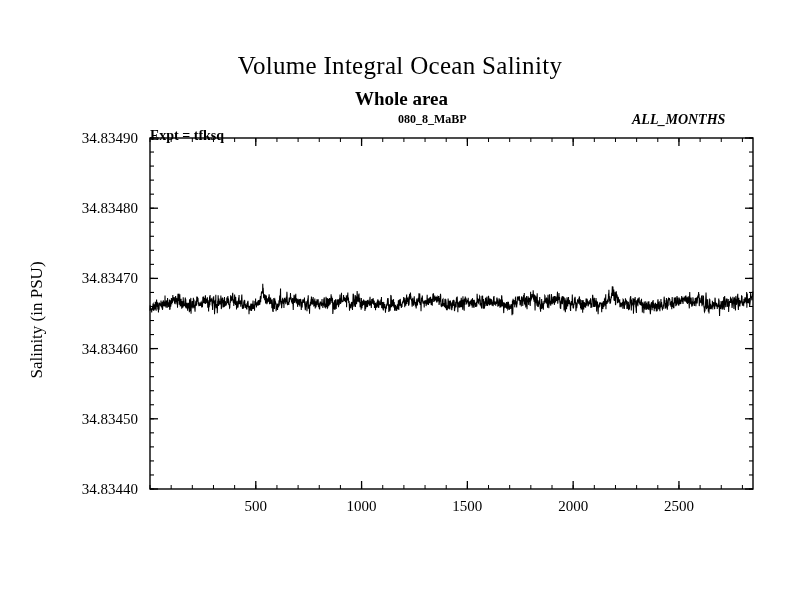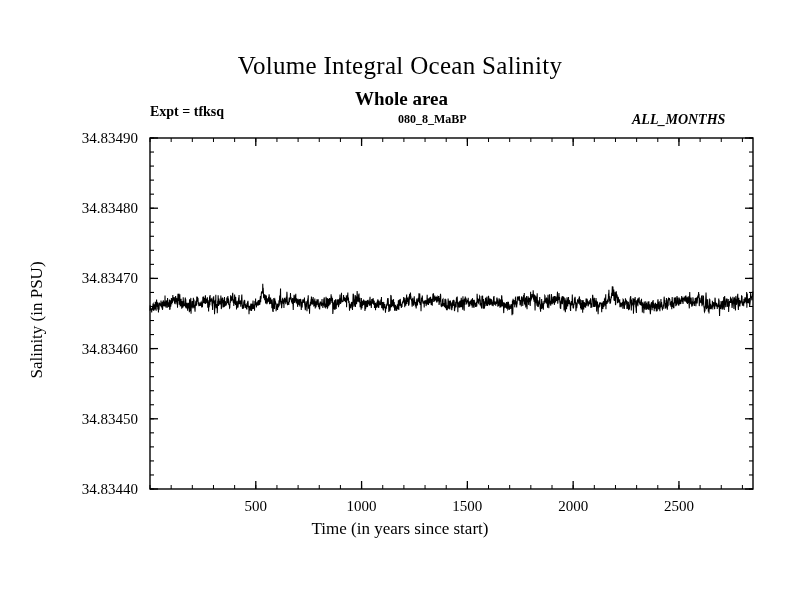--- a/index.html
+++ b/index.html
@@ -13,21 +13,21 @@
 
   #title{
     left:0;top:52px;width:800px;text-align:center;
     font-size:25px;letter-spacing:.3px;
   }
   #subtitle{
     left:16px;top:88px;width:771px;text-align:center;
     font-size:19px;
     font-weight:bold;
   }
-  #expt{left:150px;top:104px;font-size:14px;font-weight:bold;}
+  #expt{left:150px;top:128px;font-size:14px;font-weight:bold;}
   #runid{left:398px;top:112px;font-size:12px;font-weight:bold;}
   #months{left:632px;top:112px;font-size:14px;font-weight:bold;font-style:italic;}
 
   #ylabel{
     position:absolute;left:-73px;top:310px;width:220px;
     text-align:center;font-size:17px;
     transform:rotate(-90deg);transform-origin:center center;
   }
   #xlabel{
     left:0;top:519px;width:800px;text-align:center;font-size:17px;
@@ -41,21 +41,20 @@
 
 <div id="figure">
 
   <div class="txt" id="title">Volume Integral Ocean Salinity</div>
   <div class="txt" id="subtitle">Whole area</div>
   <div class="txt" id="expt">Expt = tfksq</div>
   <div class="txt" id="runid">080_8_MaBP</div>
   <div class="txt" id="months">ALL_MONTHS</div>
 
   <div class="txt" id="ylabel">Salinity (in PSU)</div>
-  <div class="txt" id="xlabel">Time (in years since start)</div>
 
   <svg width="800" height="600">
     <g id="ytick-labels">
         <text x="138" y="494" text-anchor="end" class="tklab">34.83440</text>
         <text x="138" y="423.8000000019952" text-anchor="end" class="tklab">34.83450</text>
         <text x="138" y="353.5999999990024" text-anchor="end" class="tklab">34.83460</text>
         <text x="138" y="283.4000000009976" text-anchor="end" class="tklab">34.83470</text>
         <text x="138" y="213.19999999800478" text-anchor="end" class="tklab">34.83480</text>
         <text x="138" y="143" text-anchor="end" class="tklab">34.83490</text>
       </g>

